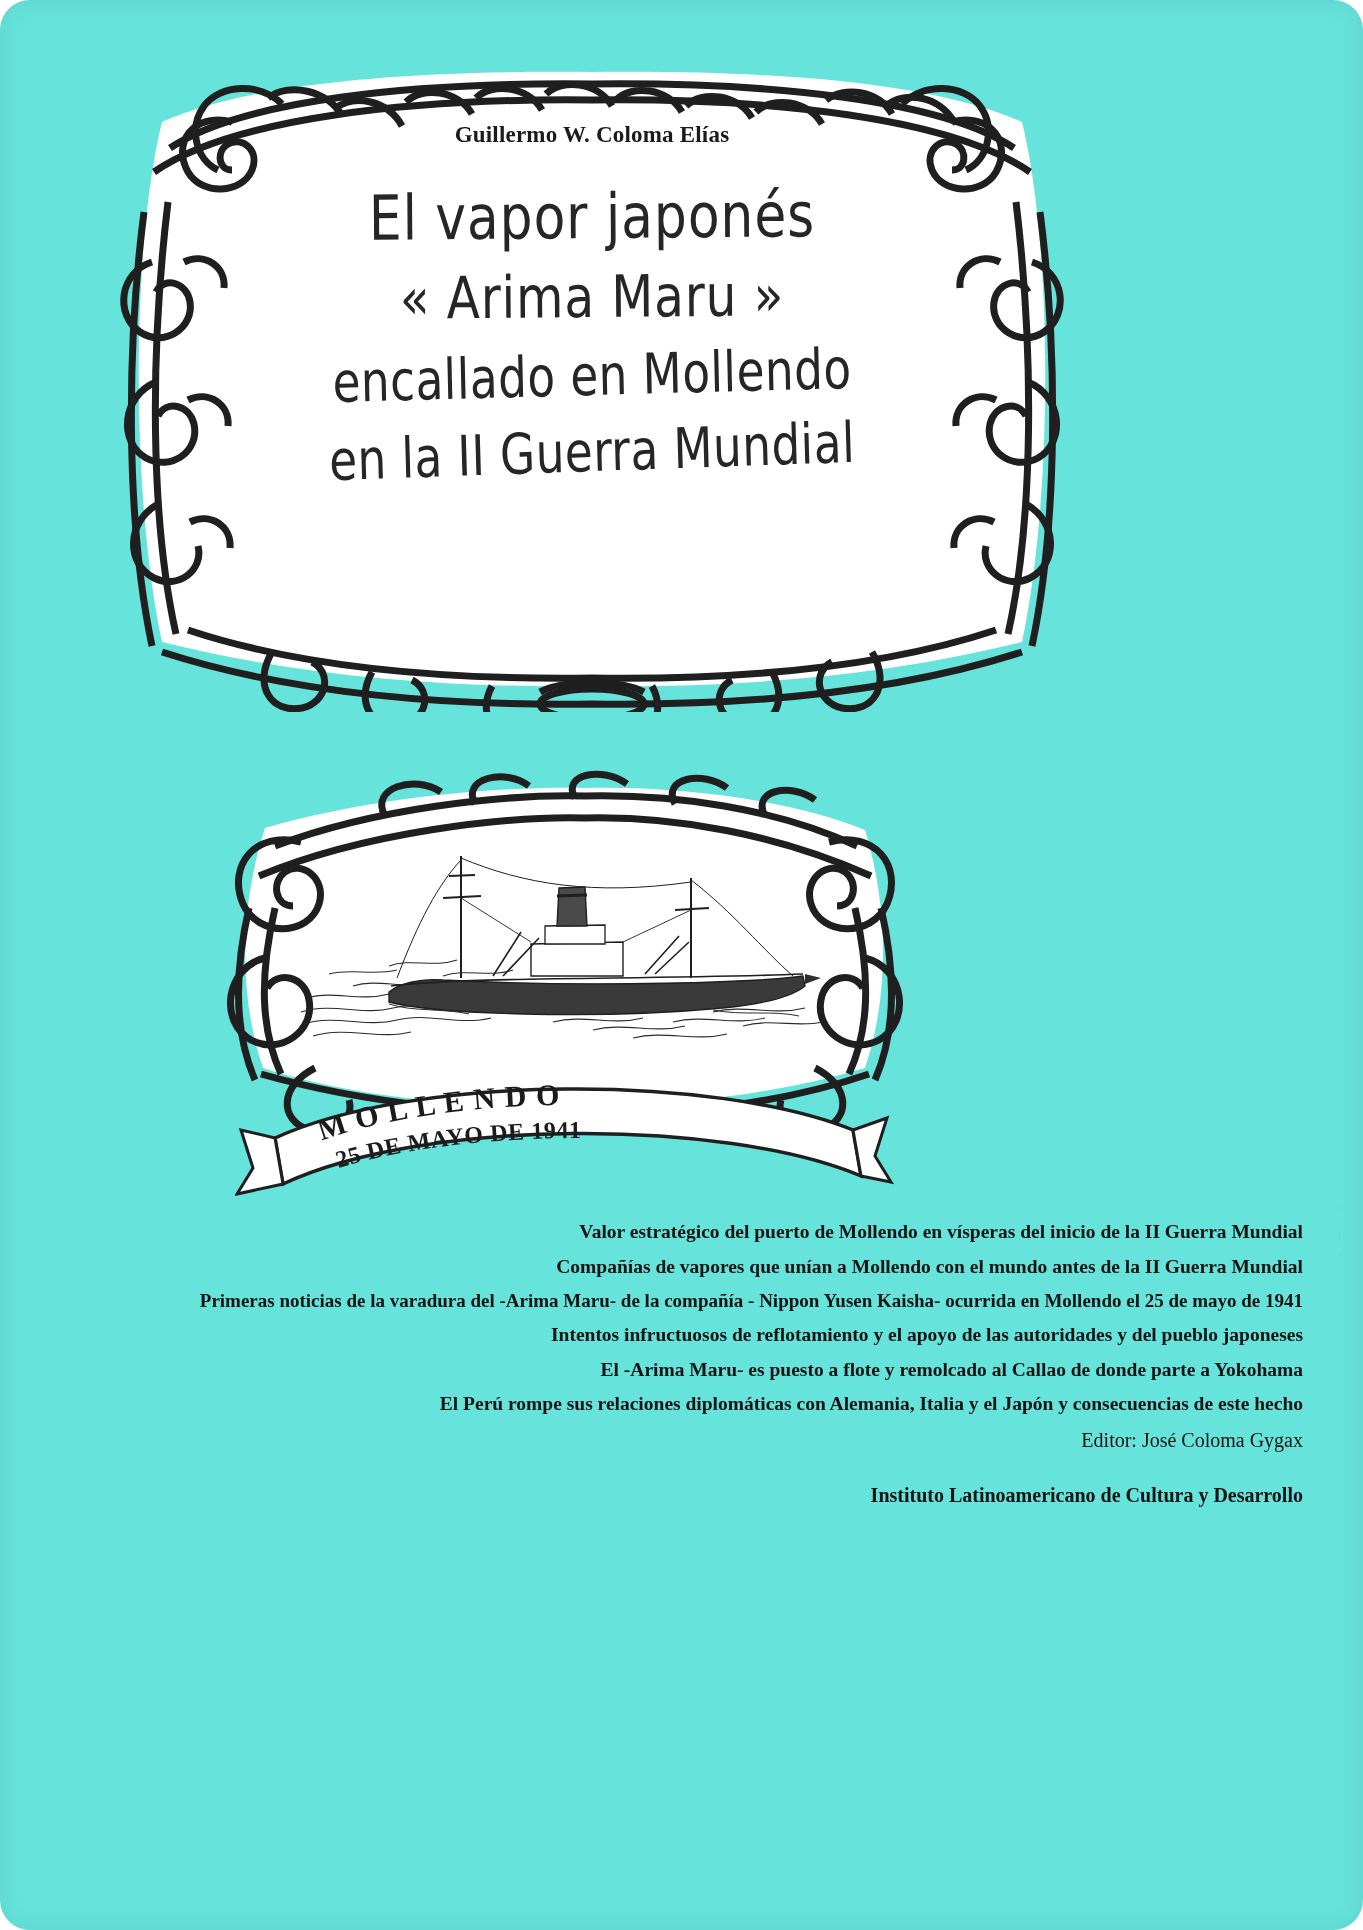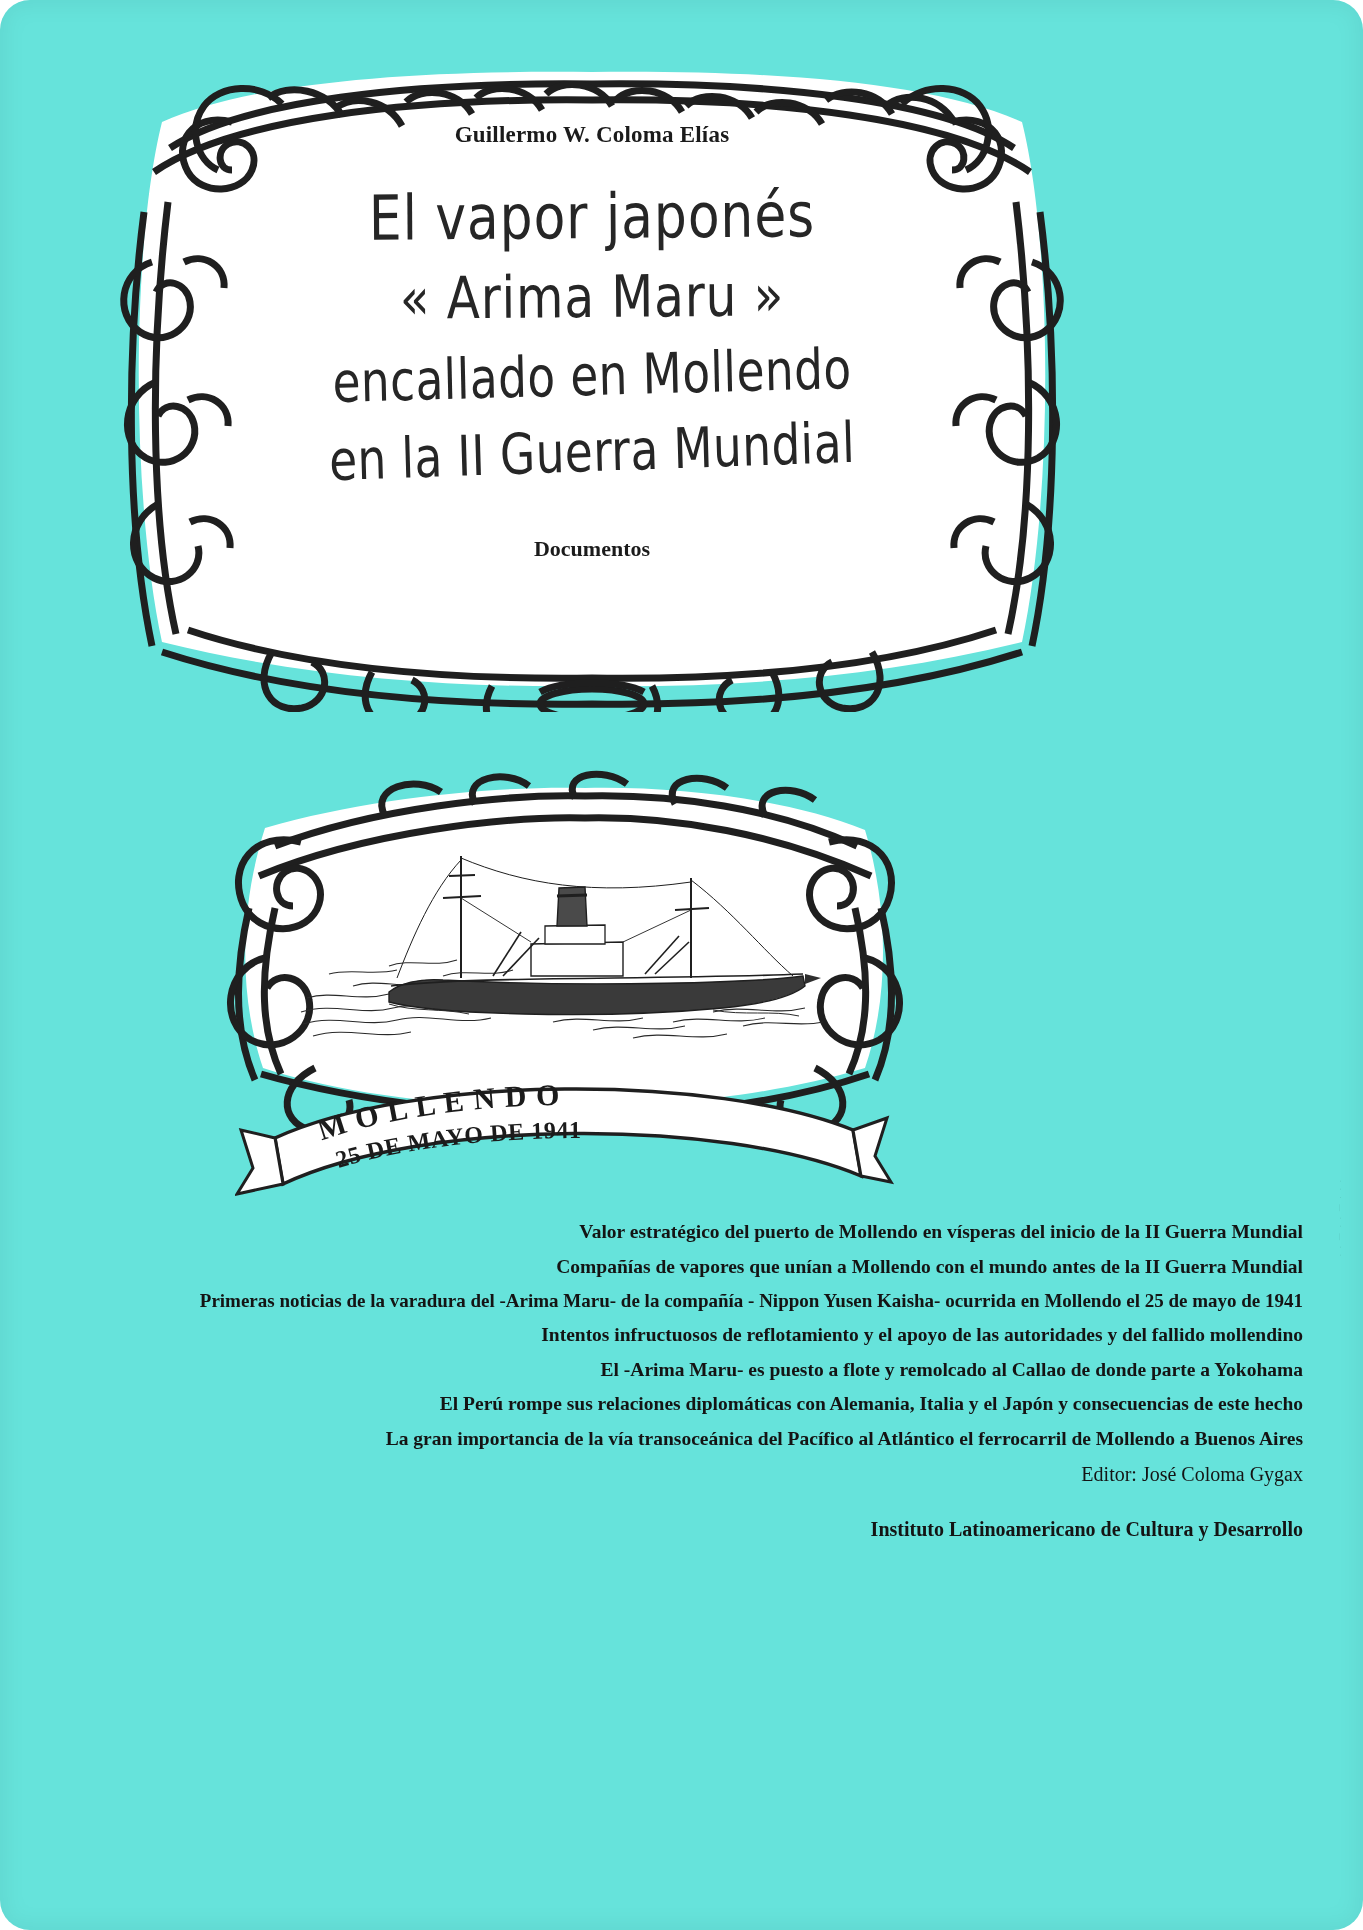--- a/index.html
+++ b/index.html
@@ -253,21 +253,20 @@
     </svg>
 
     <div class="title-block">
       <div class="author">Guillermo W. Coloma Elías</div>
       <div class="main-title">
         <span class="t-line t1">El vapor japonés</span>
         <span class="t-line t2">« Arima Maru »</span>
         <span class="t-line t3">encallado en Mollendo</span>
         <span class="t-line t4">en la II Guerra Mundial</span>
       </div>
-      <div class="subtitle-doc">Documentos</div>
     </div>
   </div>
 
   <div class="cartouche-bottom">
     <svg class="frame-svg" viewBox="0 0 720 440" preserveAspectRatio="none">
       <path d="M60,60 C170,28 300,18 380,20 C470,18 580,30 660,62
                C684,140 684,230 660,300
                C560,330 440,340 360,338 C270,340 150,330 58,300
                C34,230 34,140 60,60 Z" fill="#ffffff" stroke="none"></path>
       <g fill="none" stroke="#1f1f1f" stroke-width="7">
@@ -379,23 +378,22 @@
       <text font-family="'Liberation Serif', serif" font-size="24" font-weight="bold" fill="#1b1b1b" letter-spacing="0.5">
         <textPath href="#arcBot" startOffset="8%">25 DE MAYO DE 1941</textPath>
       </text>
     </svg>
   </div>
 
   <div class="desc">
     <div class="desc-line">Valor estratégico del puerto de Mollendo en vísperas del inicio de la II Guerra Mundial</div>
     <div class="desc-line">Compañías de vapores que unían a Mollendo con el mundo antes de la II Guerra Mundial</div>
     <div class="desc-line long">Primeras noticias de la varadura del -Arima Maru- de la compañía - Nippon Yusen Kaisha- ocurrida en Mollendo el 25 de mayo de 1941</div>
-    <div class="desc-line">Intentos infructuosos de reflotamiento y el apoyo de las autoridades y del fallido mollendino</div>
+    <div class="desc-line">Intentos infructuosos de reflotamiento y el apoyo de las autoridades y del pueblo japoneses</div>
     <div class="desc-line">El -Arima Maru- es puesto a flote y remolcado al Callao de donde parte a Yokohama</div>
     <div class="desc-line">El Perú rompe sus relaciones diplomáticas con Alemania, Italia y el Japón y consecuencias de este hecho</div>
-    <div class="desc-line">La gran importancia de la vía transoceánica del Pacífico al Atlántico el ferrocarril de Mollendo a Buenos Aires</div>
     <div class="editor">Editor: José Coloma Gygax</div>
     <div class="institute">Instituto Latinoamericano de Cultura y Desarrollo</div>
   </div>
 
   <div class="margin-marks">· · · — · · — · ·</div>
 
 </div>
 
 </body></html>

